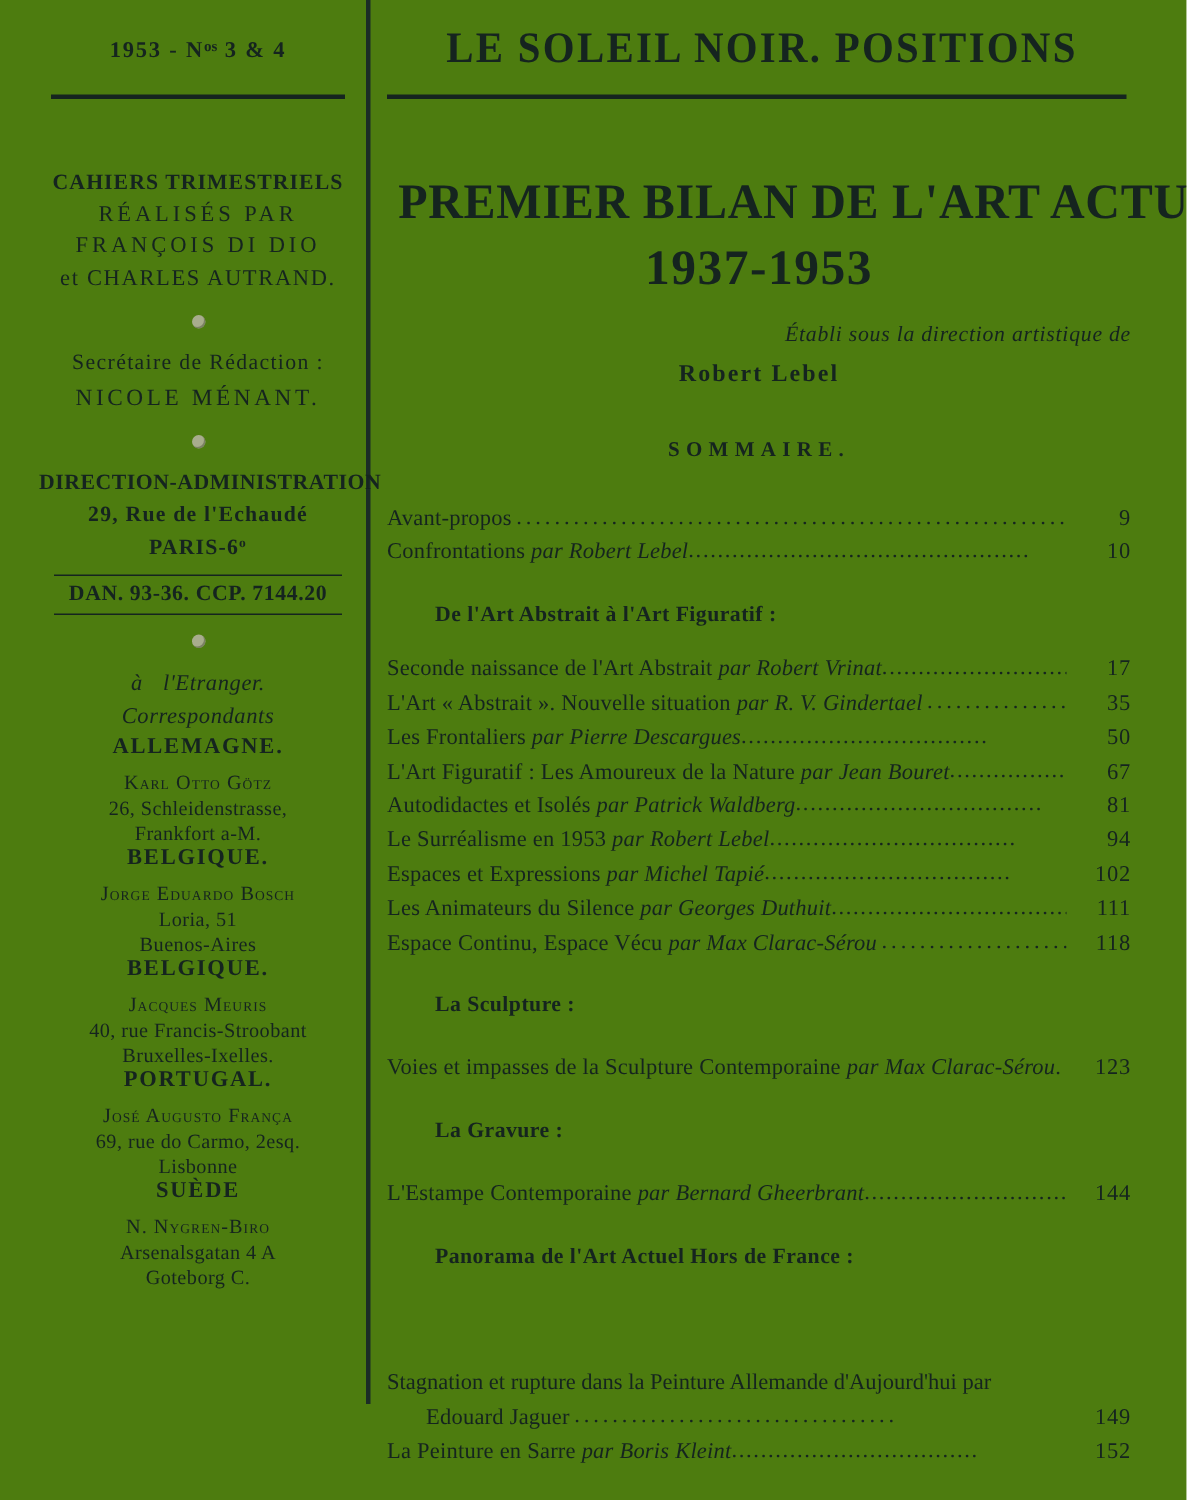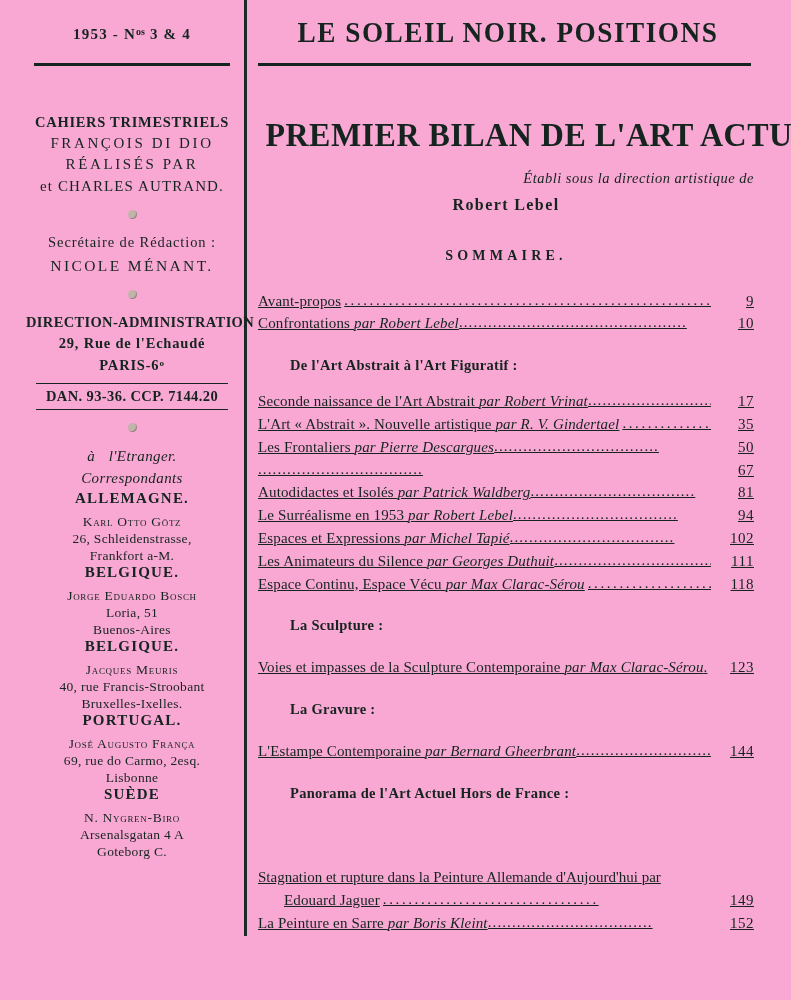--- a/index.html
+++ b/index.html
@@ -7,21 +7,21 @@
     padding: 0;
     background: #ffffff;
   }
   body {
     font-family: "Liberation Serif", "DejaVu Serif", serif;
   }
   .page {
     position: relative;
     width: 791px;
     height: 1000px;
-    background: #f9a8d4;
+    background: #4d7c0f;
     overflow: hidden;
     color: #15241f;
     box-sizing: border-box;
   }
 
   
   .masthead {
     position: absolute;
     left: 0; right: 0; top: 0;
     height: 78px;
@@ -260,21 +260,20 @@
     padding-left: 32px;
     white-space: nowrap;
   }
   .gap-lg { height: 22px; }
   .gap-md { height: 16px; }
 
   .toc-row {
     display: flex;
     align-items: flex-end;
     line-height: 1.52;
-    text-decoration: underline;
   }
   .toc-label {
     white-space: nowrap;
     letter-spacing: 0.15px;
   }
   .toc-label .by {
     font-style: italic;
   }
   .toc-leader {
     flex: 1 1 auto;
@@ -322,22 +321,22 @@
     <div class="rule-head-left"></div>
     <div class="rule-head-right"></div>
   </div>
 
   <div class="divider"></div>
 
   <div class="left-col">
 
     <div class="lc-block">
       <div class="ed-title">CAHIERS TRIMESTRIELS</div>
+      <div class="ed-line">RÉALISÉS PAR</div>
       <div class="ed-line">FRANÇOIS DI DIO</div>
-      <div class="ed-line">RÉALISÉS PAR</div>
       <div class="ed-line-tight">et CHARLES AUTRAND.</div>
     </div>
 
     <div class="ornament"></div>
 
     <div class="lc-block">
       <div class="sec-label">Secrétaire de Rédaction :</div>
       <div class="sec-name">NICOLE MÉNANT.</div>
     </div>
 
@@ -395,20 +394,21 @@
         <div class="corr-addr">Arsenalsgatan 4 A</div>
         <div class="corr-addr">Goteborg C.</div>
       </div>
 
     </div>
   </div>
 
   <div class="right-col">
 
     <div class="main-title">PREMIER BILAN DE L'ART ACTUEL</div>
+    <div class="main-date">1937-1953</div>
     <div class="sub-estab">Établi sous la direction artistique de</div>
     <div class="sub-name">Robert Lebel</div>
     <div class="sommaire">SOMMAIRE.</div>
 
     <div class="toc">
 
       <div class="toc-row">
         <span class="toc-label">Avant-propos</span>
         <span class="toc-leader">...........................................................</span>
         <span class="toc-page">9</span>
@@ -422,30 +422,31 @@
       <div class="gap-lg"></div>
       <div class="toc-section">De l'Art Abstrait à l'Art Figuratif :</div>
       <div class="gap-md"></div>
 
       <div class="toc-row">
         <span class="toc-label"><span>Seconde naissance de l'Art Abstrait </span><span class="by">par Robert Vrinat</span></span>
         <span class="toc-leader tight">..................................</span>
         <span class="toc-page">17</span>
       </div>
       <div class="toc-row">
-        <span class="toc-label"><span>L'Art « Abstrait ». Nouvelle artistique </span><span class="by">par R. V. Gindertael</span></span>
+        <span class="toc-label"><span>L'Art « Abstrait ». Nouvelle situation </span><span class="by">par R. V. Gindertael</span></span>
         <span class="toc-leader">..................................</span>
         <span class="toc-page">35</span>
       </div>
       <div class="toc-row">
         <span class="toc-label"><span>Les Frontaliers </span><span class="by">par Pierre Descargues</span></span>
         <span class="toc-leader tight">..................................</span>
         <span class="toc-page">50</span>
       </div>
       <div class="toc-row">
+        <span class="toc-label"><span>L'Art Figuratif : Les Amoureux de la Nature </span><span class="by">par Jean Bouret</span></span>
         <span class="toc-leader tight">..................................</span>
         <span class="toc-page">67</span>
       </div>
       <div class="toc-row">
         <span class="toc-label"><span>Autodidactes et Isolés </span><span class="by">par Patrick Waldberg</span></span>
         <span class="toc-leader tight">..................................</span>
         <span class="toc-page">81</span>
       </div>
       <div class="toc-row">
         <span class="toc-label"><span>Le Surréalisme en 1953 </span><span class="by">par Robert Lebel</span></span>

